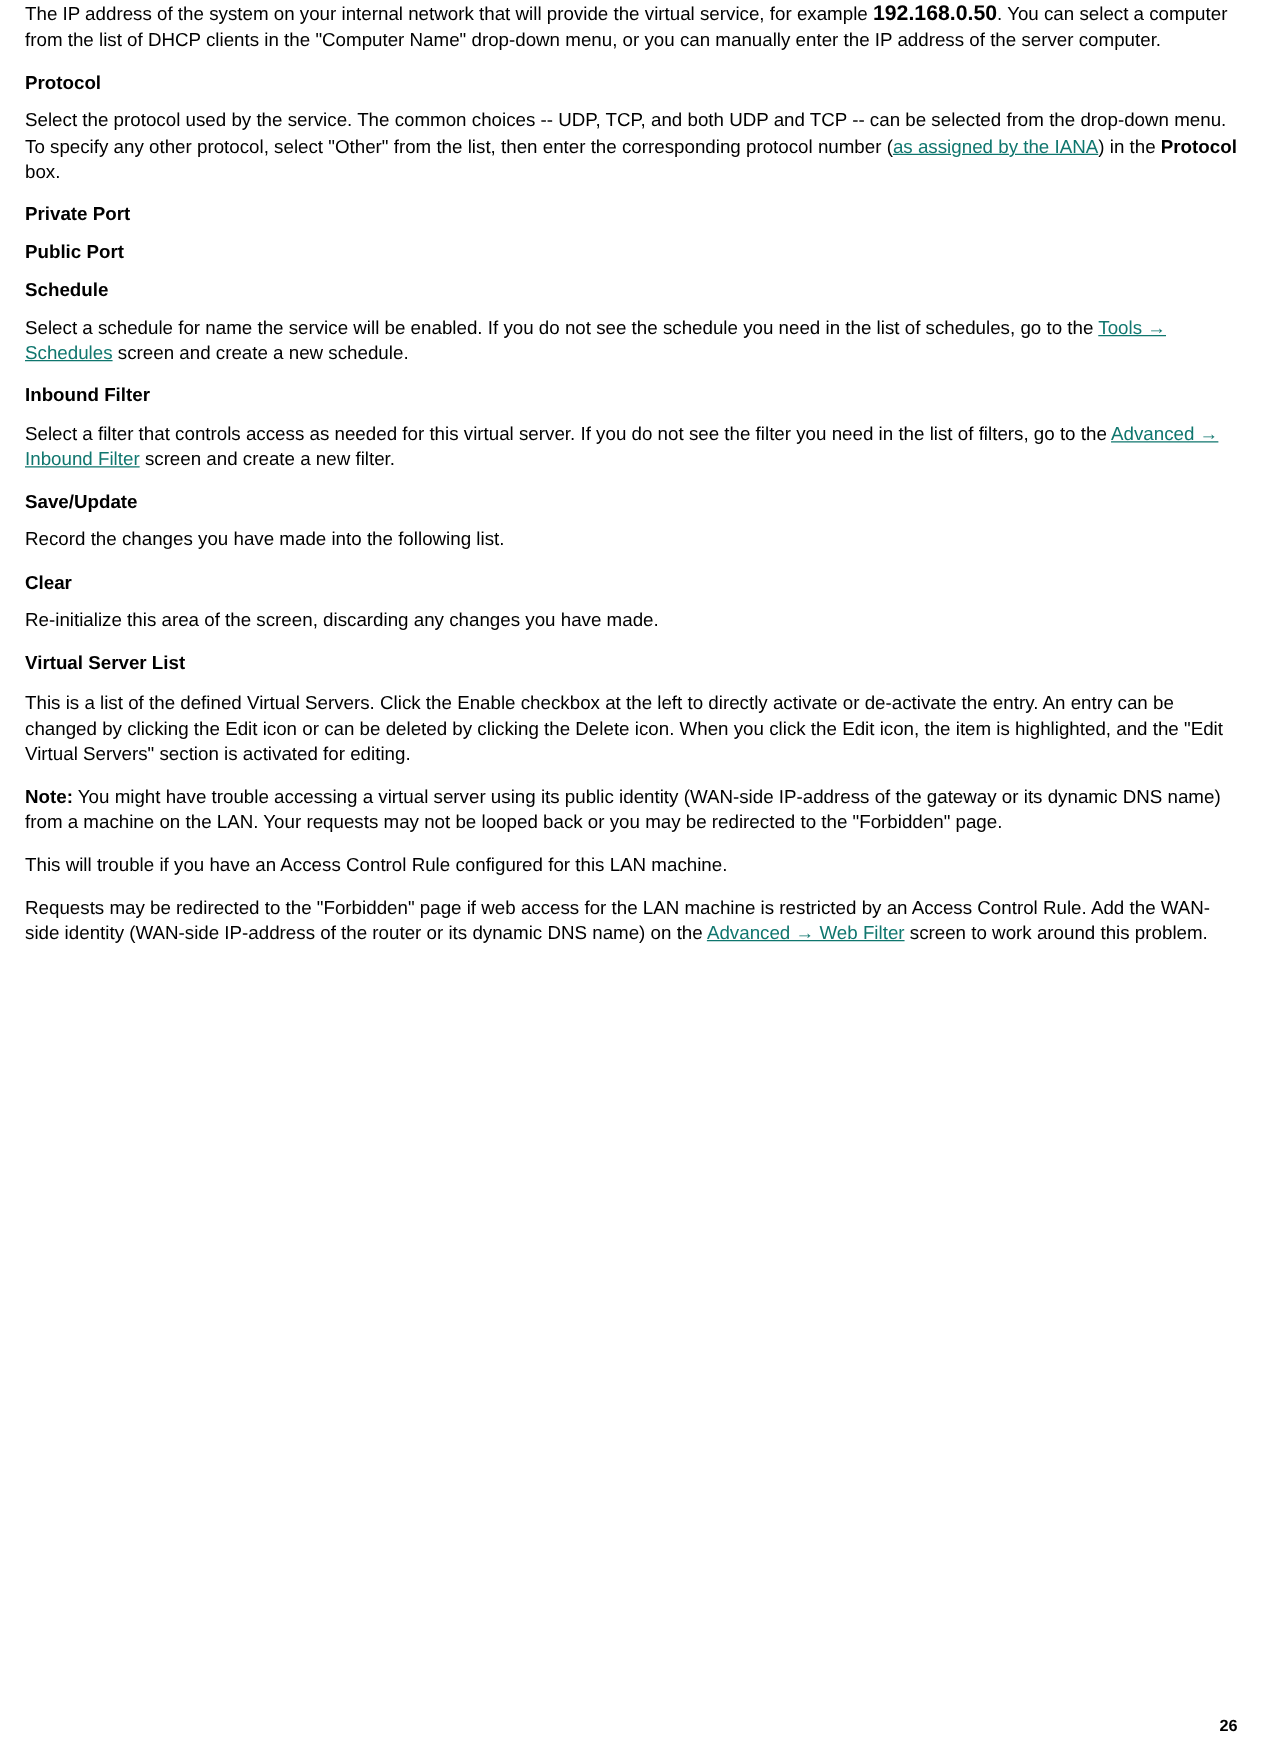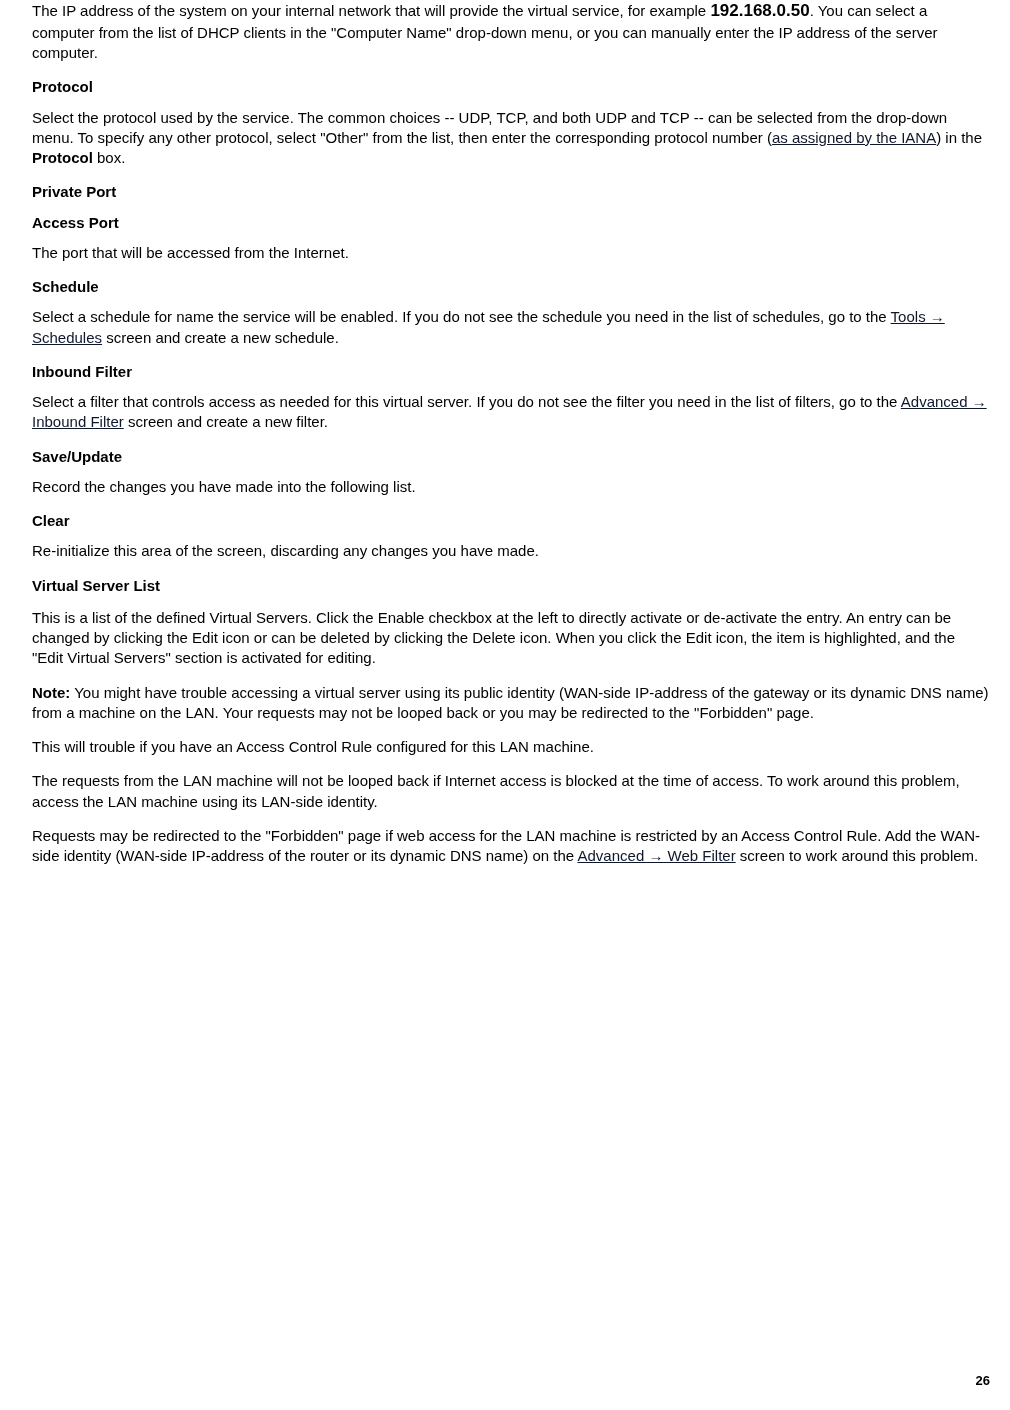--- a/index.html
+++ b/index.html
@@ -7,21 +7,21 @@
       font-size: 15px;
       line-height: 1.35;
       color: #000;
       margin: 0;
       padding: 0;
       width: 1010px;
       height: 1410px;
       position: relative;
     }
     .page {
-      padding: 0 20px 0 32px;
+      padding: 0 20px 0 20px;
       box-sizing: border-box;
     }
     .indent-1 {
       margin-left: 48px;
     }
     .indent-2 {
       margin-left: 88px;
     }
     p {
       margin: 0 0 14px 0;
@@ -34,21 +34,21 @@
       margin: 0 0 14px 0;
     }
     .bold-inline {
       font-weight: bold;
       font-size: 17px;
     }
     .bold-small {
       font-weight: bold;
     }
     a.link {
-      color: #0f172a;
+      color: #0f766e;
     }
     .section-header {
       font-weight: bold;
       margin: 12px 0 12px 0;
     }
     .page-number {
       position: absolute;
       right: 20px;
       bottom: 20px;
       font-weight: bold;
@@ -67,22 +67,21 @@
     <span>The IP address of the system on your internal network that will provide the virtual service, for example </span><span class="bold-inline">192.168.0.50</span><span>. You can select a computer from the list of DHCP clients in the "Computer Name" drop-down menu, or you can manually enter the IP address of the server computer.</span>
   </p>
 
   <p class="term indent-2">Protocol</p>
   <p class="desc indent-1">
     <span>Select the protocol used by the service. The common choices -- UDP, TCP, and both UDP and TCP -- can be selected from the drop-down menu. To specify any other protocol, select "Other" from the list, then enter the corresponding protocol number (</span><a href="#" class="link">as assigned by the IANA</a><span>) in the </span><span class="bold-small">Protocol</span><span> box.</span>
   </p>
 
   <p class="term indent-2">Private Port</p>
 
-  <p class="term indent-2">Access Port</p>
-  <p class="desc indent-1">The port that will be accessed from the Internet.</p>
+  <p class="term indent-2">Public Port</p>
 
   <p class="term indent-2">Schedule</p>
   <p class="desc indent-1">
     <span>Select a schedule for name the service will be enabled. If you do not see the schedule you need in the list of schedules, go to the </span><a href="#" class="link">Tools → Schedules</a><span> screen and create a new schedule.</span>
   </p>
 
   <p class="term indent-2">Inbound Filter</p>
   <p class="desc indent-1">
     <span>Select a filter that controls access as needed for this virtual server. If you do not see the filter you need in the list of filters, go to the </span><a href="#" class="link">Advanced → Inbound Filter</a><span> screen and create a new filter.</span>
   </p>
@@ -95,21 +94,20 @@
 
   <p class="section-header">Virtual Server List</p>
   <p class="desc indent-1">This is a list of the defined Virtual Servers. Click the Enable checkbox at the left to directly activate or de-activate the entry. An entry can be changed by clicking the Edit icon or can be deleted by clicking the Delete icon. When you click the Edit icon, the item is highlighted, and the "Edit Virtual Servers" section is activated for editing.</p>
 
   <p class="desc">
     <span class="note-label">Note:</span><span> You might have trouble accessing a virtual server using its public identity (WAN-side IP-address of the gateway or its dynamic DNS name) from a machine on the LAN. Your requests may not be looped back or you may be redirected to the "Forbidden" page.</span>
   </p>
 
   <p class="desc">This will trouble if you have an Access Control Rule configured for this LAN machine.</p>
 
-  <p class="desc">The requests from the LAN machine will not be looped back if Internet access is blocked at the time of access. To work around this problem, access the LAN machine using its LAN-side identity.</p>
 
   <p class="desc">
     <span>Requests may be redirected to the "Forbidden" page if web access for the LAN machine is restricted by an Access Control Rule. Add the WAN-side identity (WAN-side IP-address of the router or its dynamic DNS name) on the </span><a href="#" class="link">Advanced → Web Filter</a><span> screen to work around this problem.</span>
   </p>
 
 </div>
 
 <div class="page-number">26</div>
 
 </body></html>

